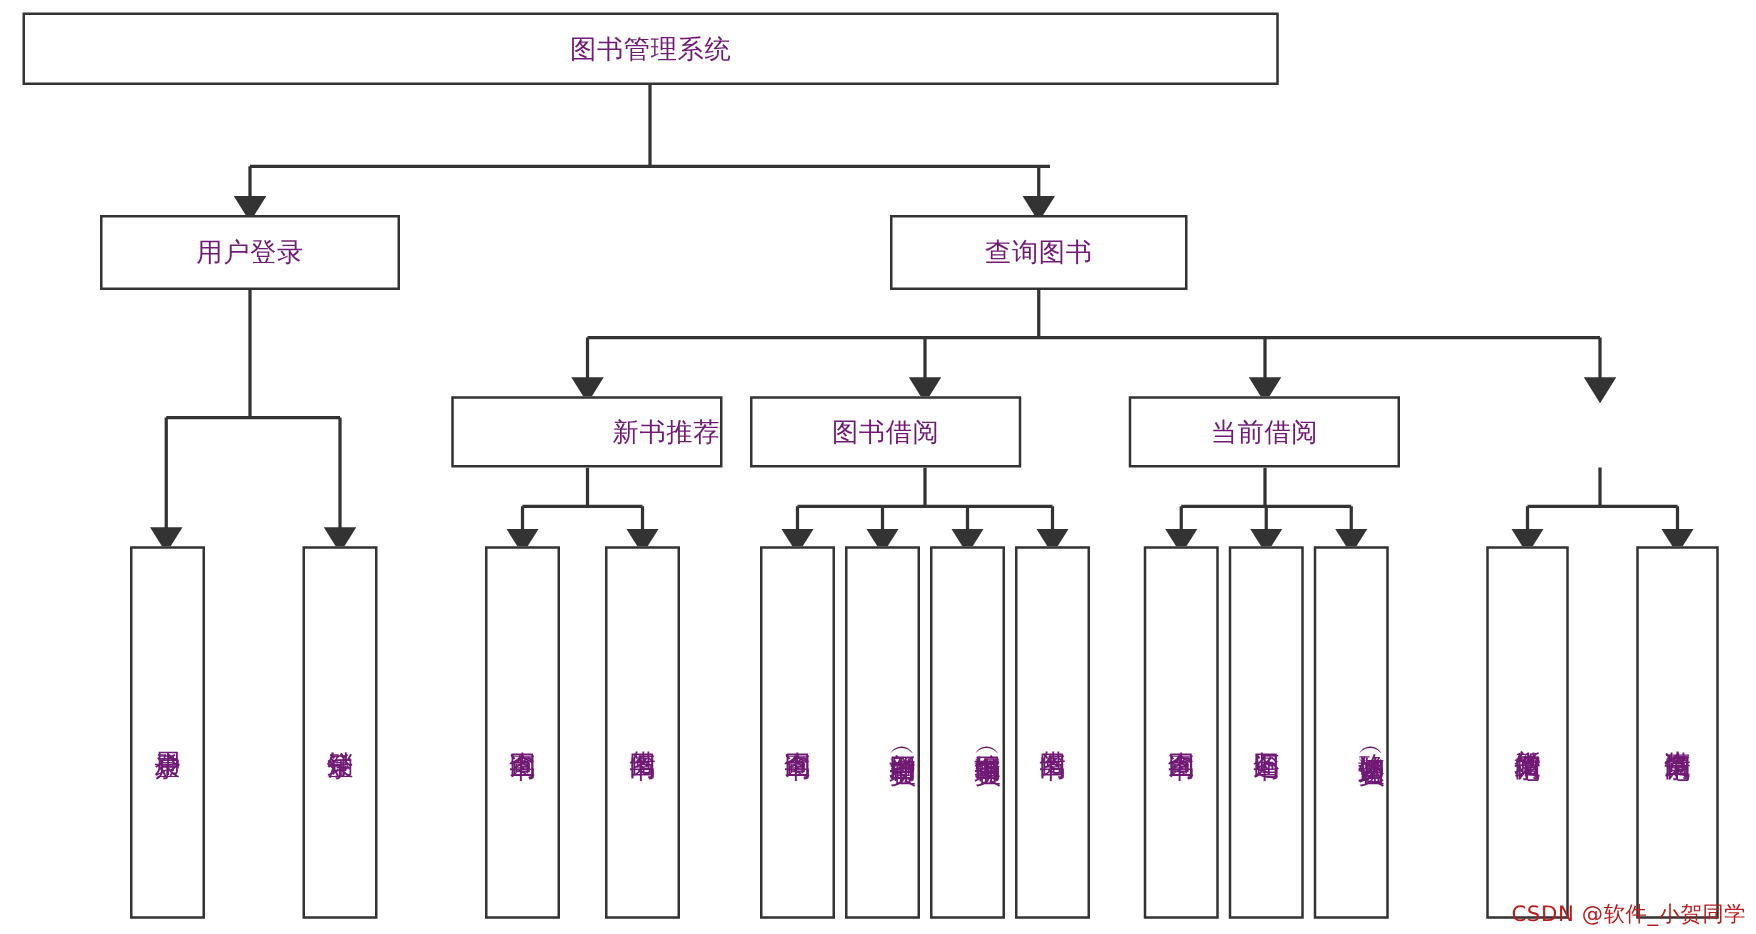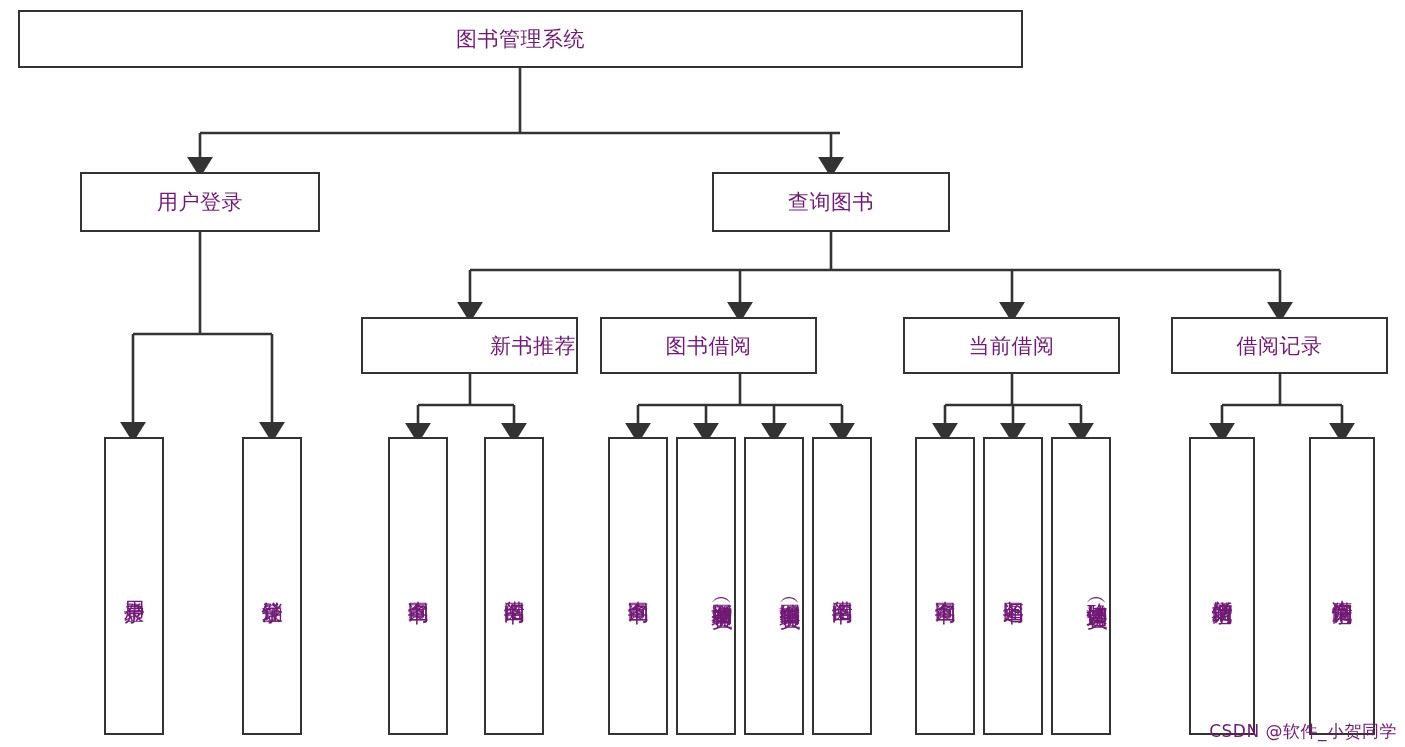--- a/index.html
+++ b/index.html
@@ -53,21 +53,21 @@
   }
   .node-v.vcenter {
     align-items: center;
     padding-top: 0;
   }
   .watermark {
     position: absolute;
     right: 8px;
     bottom: 4px;
     font-size: 17px;
-    color: #701a75;
+    color: #b91c1c;
     white-space: nowrap;
     letter-spacing: 0.5px;
   }
 </style>
 </head>
 <body>
 
 <div id="canvas">
 
   <svg class="wires" viewBox="0 0 1405 747" xmlns="http://www.w3.org/2000/svg">
@@ -133,23 +133,20 @@
 
   <div class="node node-h" style="left:361px; top:317px; width:217px; height:57px;justify-content:flex-end;">
     <span>新书推荐</span>
   </div>
   <div class="node node-h" style="left:600px; top:317px; width:217px; height:57px;">
     <span>图书借阅</span>
   </div>
   <div class="node node-h" style="left:903px; top:317px; width:217px; height:57px;">
     <span>当前借阅</span>
   </div>
-  <div class="node node-h" style="left:1171px; top:317px; width:217px; height:57px;">
-    <span>借阅记录</span>
-  </div>
 
   <div class="node node-v vcenter" style="left:104px; top:437px; width:60px; height:298px;">
     <span>用户登录</span>
   </div>
   <div class="node node-v vcenter" style="left:242px; top:437px; width:60px; height:298px;">
     <span>注销登录</span>
   </div>
 
   <div class="node node-v vcenter" style="left:388px; top:437px; width:60px; height:298px;">
     <span>查询图书</span>

